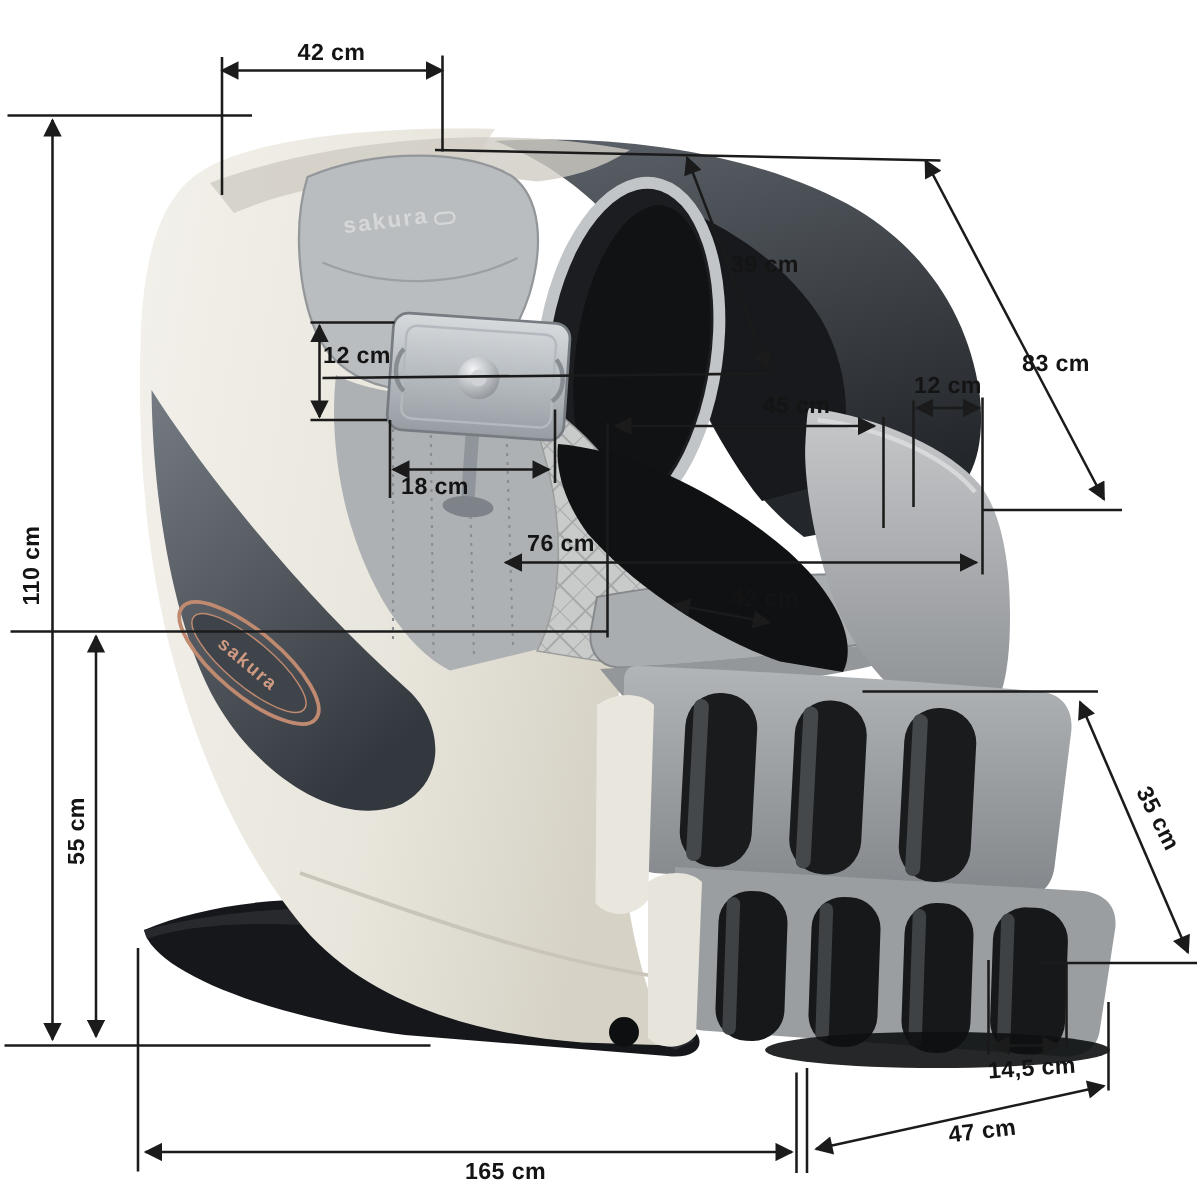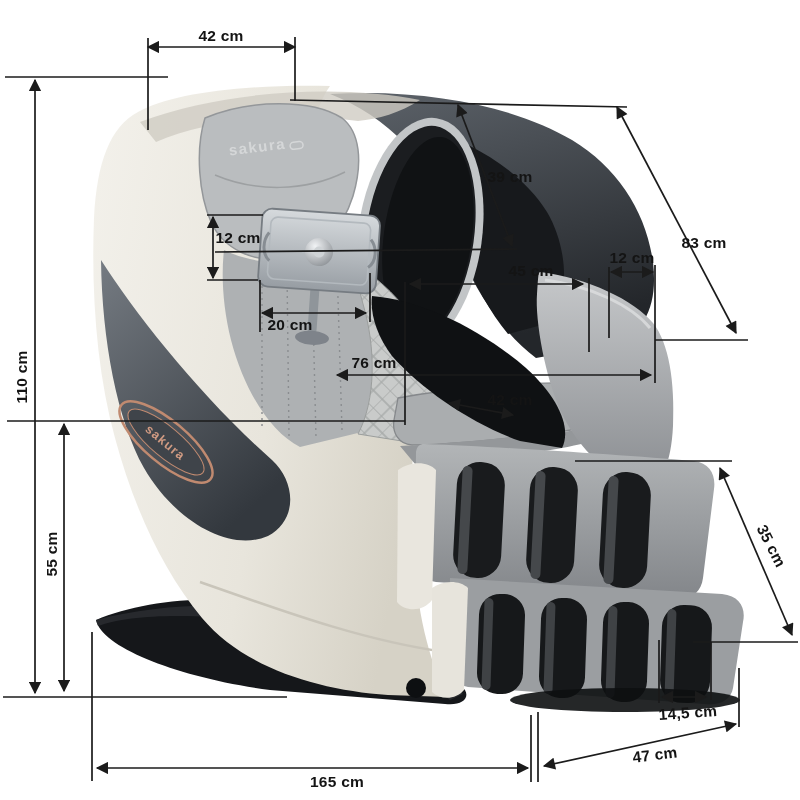--- a/index.html
+++ b/index.html
@@ -237,21 +237,21 @@
         <path d="M693,642 H798"></path>
         <path d="M720,468 L792,635" marker-start="url(#ah)" marker-end="url(#ah)"></path>
       </g>
     </g>
   </svg>
 
   <div class="dim" style="left:221px; top:36px;">42 cm</div>
   <div class="dim" style="left:510px; top:177px;">39 cm</div>
   <div class="dim" style="left:704px; top:215px;margin-top:28px;">83 cm</div>
   <div class="dim" style="left:238px; top:238px;">12 cm</div>
-  <div class="dim" style="left:290px; top:325px;">20 cm</div>
+  <div class="dim" style="left:290px; top:325px;">18 cm</div>
   <div class="dim" style="left:531px; top:271px;">45 cm</div>
   <div class="dim" style="left:632px; top:258px;">12 cm</div>
   <div class="dim" style="left:374px; top:363px;text-align:center;">76 cm</div>
   <div class="dim" style="left:510px; top:400px;">42 cm</div>
   <div class="dim" style="left:22px; top:377px; --r:-90deg;">110 cm</div>
   <div class="dim" style="left:52px; top:554px; --r:-90deg;">55 cm</div>
   <div class="dim" style="left:771px; top:546px; --r:63deg;">35 cm</div>
   <div class="dim" style="left:688px; top:713px; --r:-4deg;">14,5 cm</div>
   <div class="dim" style="left:655px; top:755px; --r:-7deg;">47 cm</div>
   <div class="dim" style="left:337px; top:782px;">165 cm</div>

